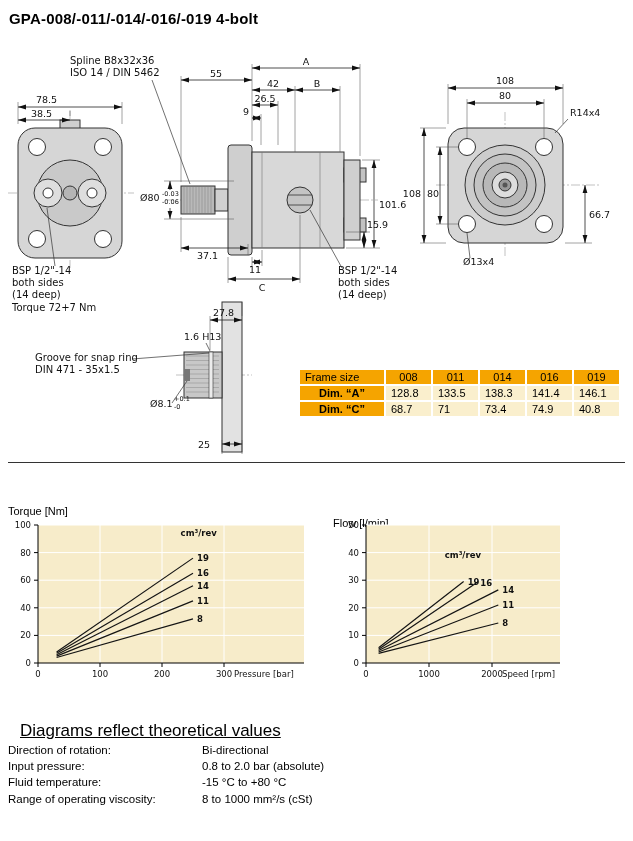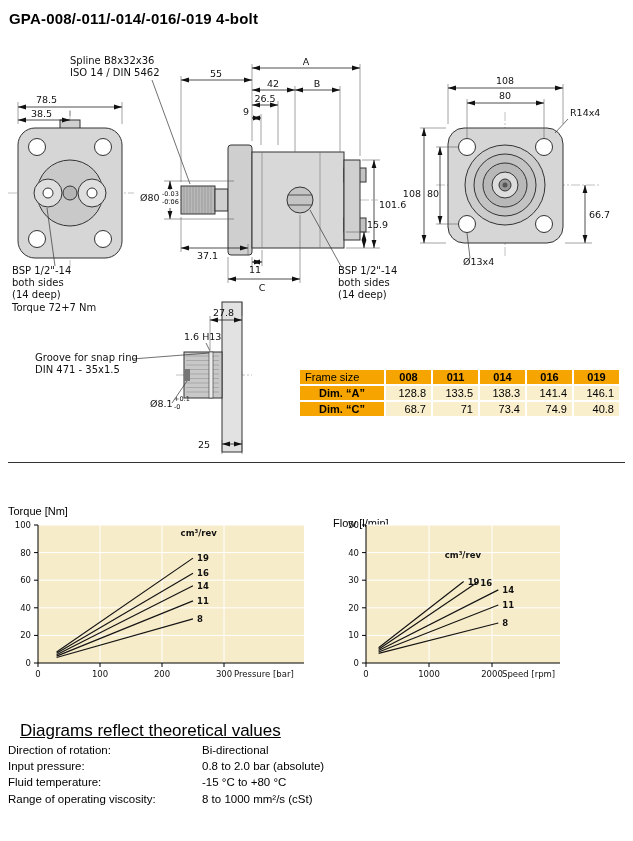--- a/index.html
+++ b/index.html
@@ -17,23 +17,23 @@
   .dim  { stroke:#222; stroke-width:0.8; }
   .ext  { stroke:#555; stroke-width:0.55; }
   .ldr  { stroke:#333; stroke-width:0.7; fill:none; }
   .cl   { stroke:#999; stroke-width:0.6; stroke-dasharray:9 2 2 2; }
 
   .drawings { position:absolute; left:0; top:50px; }
 
   table.dims { position:absolute; left:298px; top:368px; border-collapse:collapse; font-size:11px; }
   table.dims th, table.dims td { border:2px solid #fff; padding:1px 5px; height:16px; }
   table.dims th.fs  { background:var(--table-header,#f5a400); text-align:left;  width:86px; font-weight:normal; }
-  table.dims th.val { background:var(--table-header,#f5a400); text-align:center; width:47px; font-weight:bold; }
+  table.dims th.val { background:var(--table-header,#f5a400); text-align:center; width:47px; font-weight:normal; }
   table.dims td.lab { background:var(--table-header,#f5a400); text-align:center; font-weight:bold;margin-top:38px; }
-  table.dims td.num { background:var(--table-cell,#faefcd); text-align:right; }
+  table.dims td.num { background:var(--table-cell,#faefcd); text-align:left; }
 
   .divider { position:absolute; left:8px; width:617px; top:462px; border-top:1.5px solid #333; }
 
   .chart-title { position:absolute; font-size:11px; }
   #chart-title-0 { left:8px; top:505px; }
   #chart-title-1 { left:333px; top:517px; }
   #chart0 { position:absolute; left:0px; top:510px; }
   #chart1 { position:absolute; left:328px; top:510px; }
   .tick   { font-size:8.5px; }
   .slabel { font-size:8.5px; font-weight:bold; }

